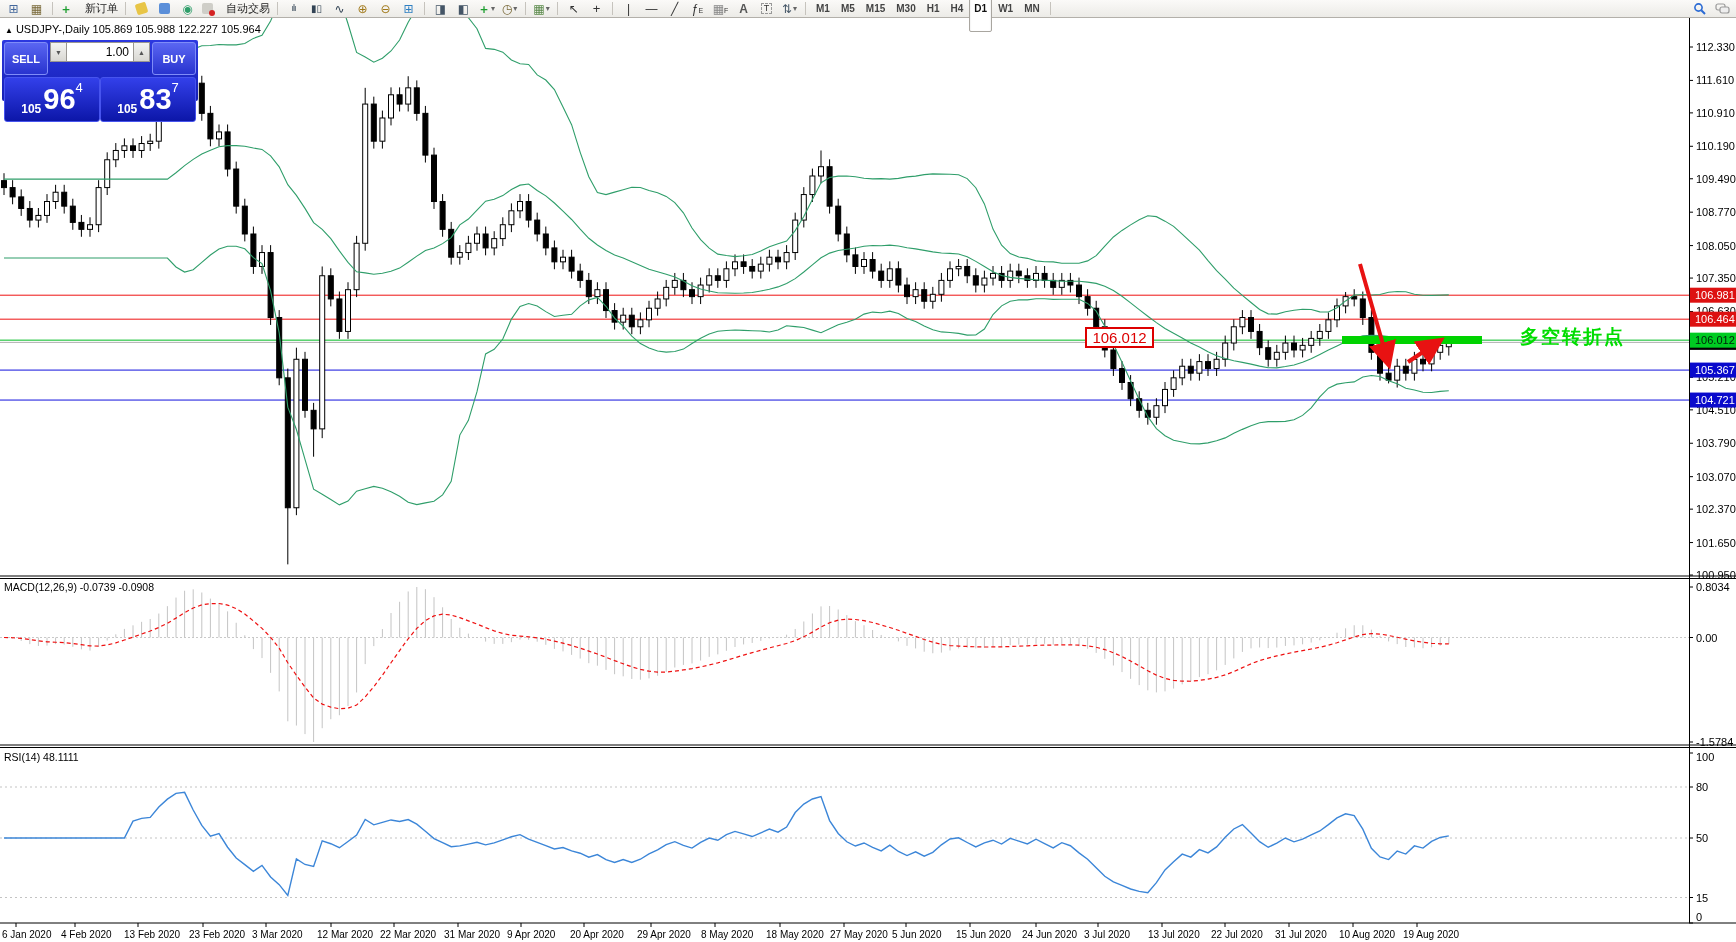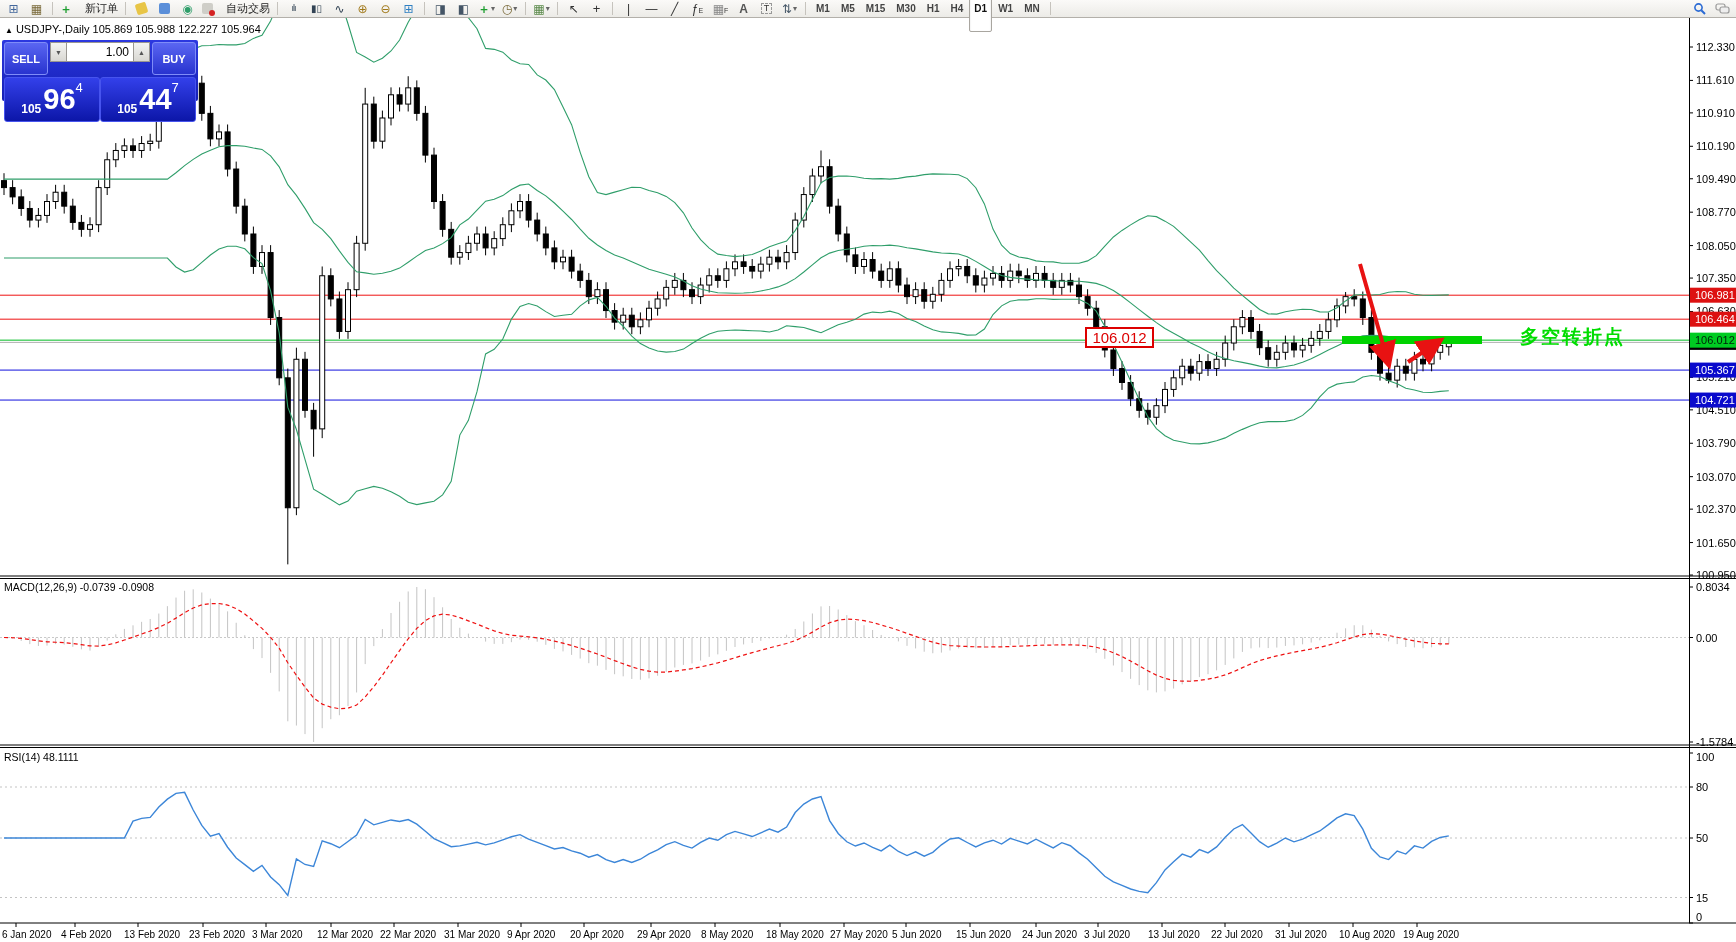--- a/index.html
+++ b/index.html
@@ -881,21 +881,21 @@
       <div class="btn-trade">BUY</div>
     </div>
     <div class="row2">
       <div class="quote">
         <span class="pfx">105</span>
         <span class="big">96</span>
         <span class="sup">4</span>
       </div>
       <div class="quote">
         <span class="pfx">105</span>
-        <span class="big">44</span>
+        <span class="big">83</span>
         <span class="sup">7</span>
       </div>
     </div>
   </div>
 
   <div class="ind-label macd-label">MACD(12,26,9) -0.0739 -0.0908</div>
   <div class="ind-label rsi-label">RSI(14) 48.1111</div>
 
   <div class="price-box">106.012</div>
   <div class="turning-point">多空转折点</div>

